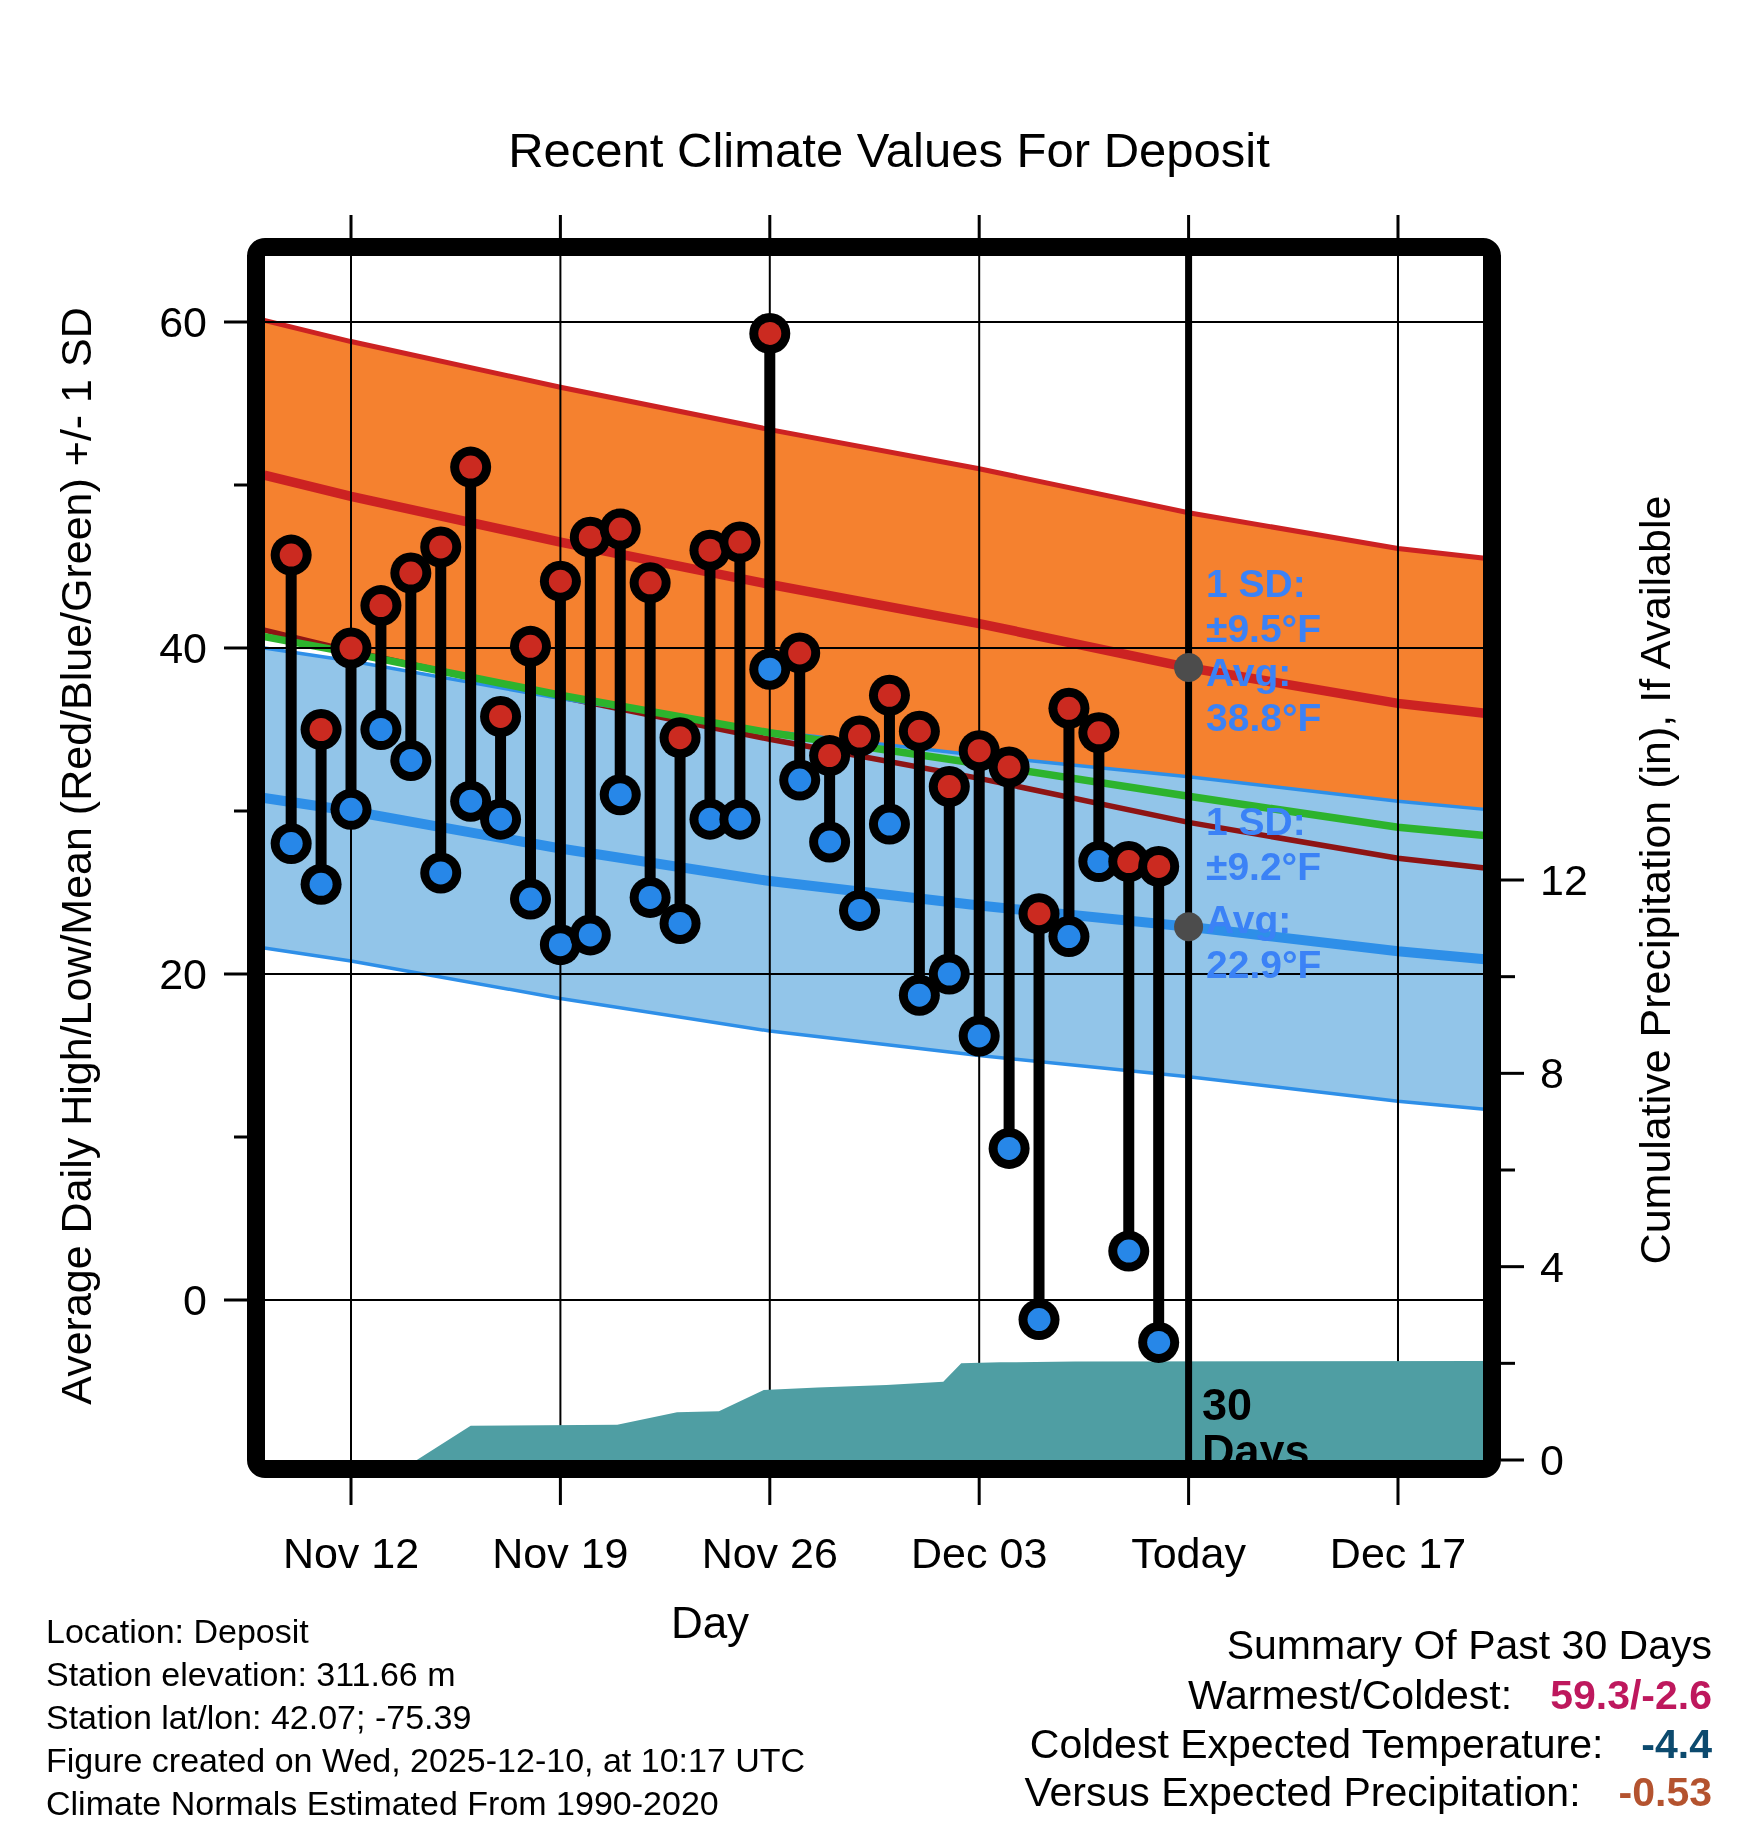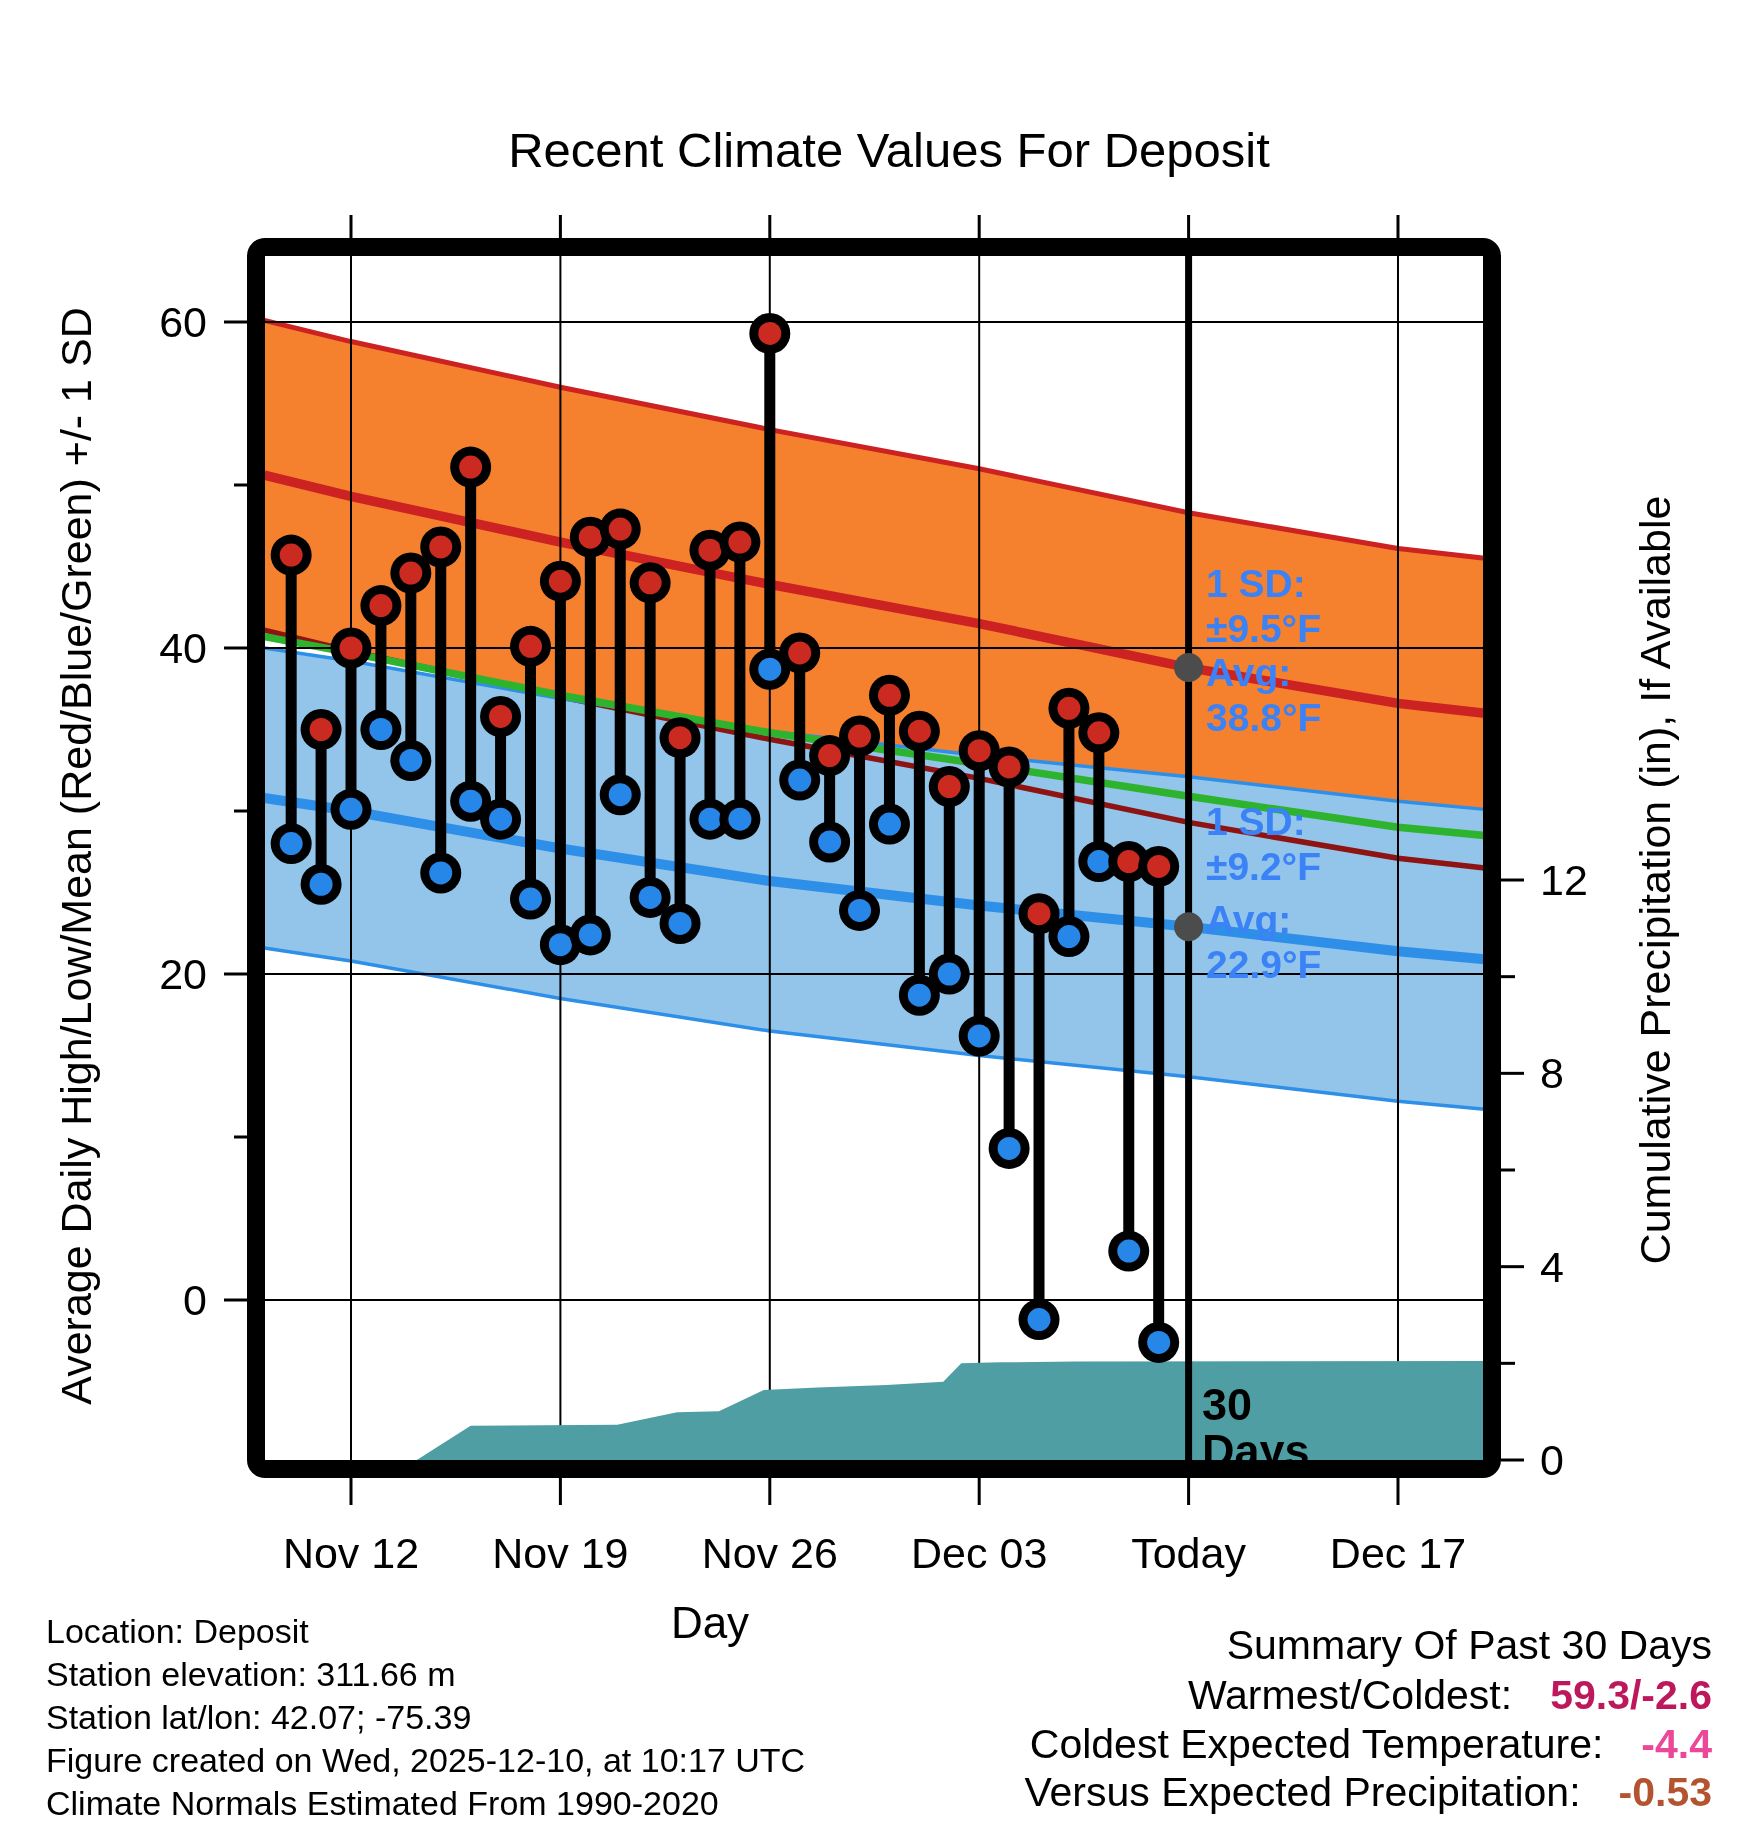--- a/index.html
+++ b/index.html
@@ -21,21 +21,21 @@
   .b1{left:1206px;top:800px}.b2{left:1206px;top:845px}
   .b3{left:1206px;top:898px}.b4{left:1206px;top:943px}
   .days{position:absolute;left:1202px;top:1374px;font-size:45px;font-weight:bold;
         color:#000;line-height:46px;margin-top:8px;}
   .fl{position:absolute;left:46px;font-size:34px;white-space:nowrap;}
   .fl0{top:1612px}.fl1{top:1655px}.fl2{top:1698px}.fl3{top:1741px}.fl4{top:1784px}
   .sum{position:absolute;right:36px;text-align:right;font-size:41px;white-space:nowrap;}
   .s0{top:1622px}.s1{top:1672px}.s2{top:1721px}.s3{top:1769px}
   .sum .val{font-weight:bold;margin-left:38px;}
   .val-black{color:#be185d;}
-  .val-blue{color:#ec4899;}
+  .val-blue{color:#0c4a6e;}
   .val-sienna{color:#B4532F;margin-top:20px;}
 </style>
 </head>
 <body>
 
 <svg id="plot" width="1748" height="1828" viewBox="0 0 1748 1828">
     <polygon points="264.2494,320.3699999999999 351,341.56000000000006 560.398,387.19999999999993 769.796,429.58000000000004 979.1940000000001,468.69999999999993 1188.592,512.71 1397.99,548.5699999999999 1484.7406,558.35 1484.7406,868.05 1397.99,858.27 1188.592,822.4100000000001 979.1940000000001,778.4 769.796,739.28 560.398,696.9 351,651.26 264.2494,630.0699999999999" fill="#F5812F"></polygon>
     <polygon points="264.2494,648 351,661.04 560.398,698.53 769.796,731.13 979.1940000000001,755.58 1188.592,776.7700000000001 1397.99,801.22 1484.7406,809.37 1484.7406,1109.29 1397.99,1101.14 1188.592,1076.69 979.1940000000001,1055.5 769.796,1031.05 560.398,998.45 351,960.96 264.2494,947.92" fill="#92C5E9"></polygon>
     <polyline points="264.2494,320.3699999999999 351,341.56000000000006 560.398,387.19999999999993 769.796,429.58000000000004 979.1940000000001,468.69999999999993 1188.592,512.71 1397.99,548.5699999999999 1484.7406,558.35" fill="none" stroke="#CC2222" stroke-width="5"></polyline>
     <polyline points="264.2494,630.0699999999999 351,651.26 560.398,696.9 769.796,739.28 979.1940000000001,778.4 1188.592,822.4100000000001 1397.99,858.27 1484.7406,868.05" fill="none" stroke="#8E1414" stroke-width="5.5"></polyline>

